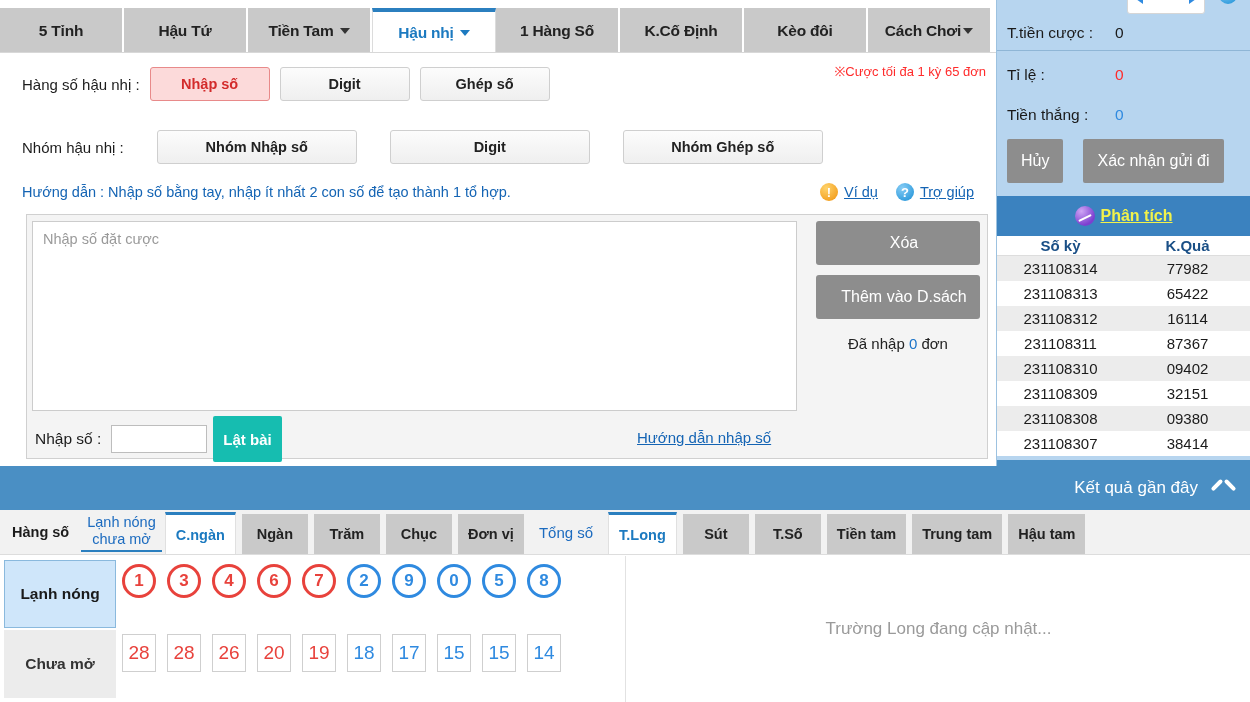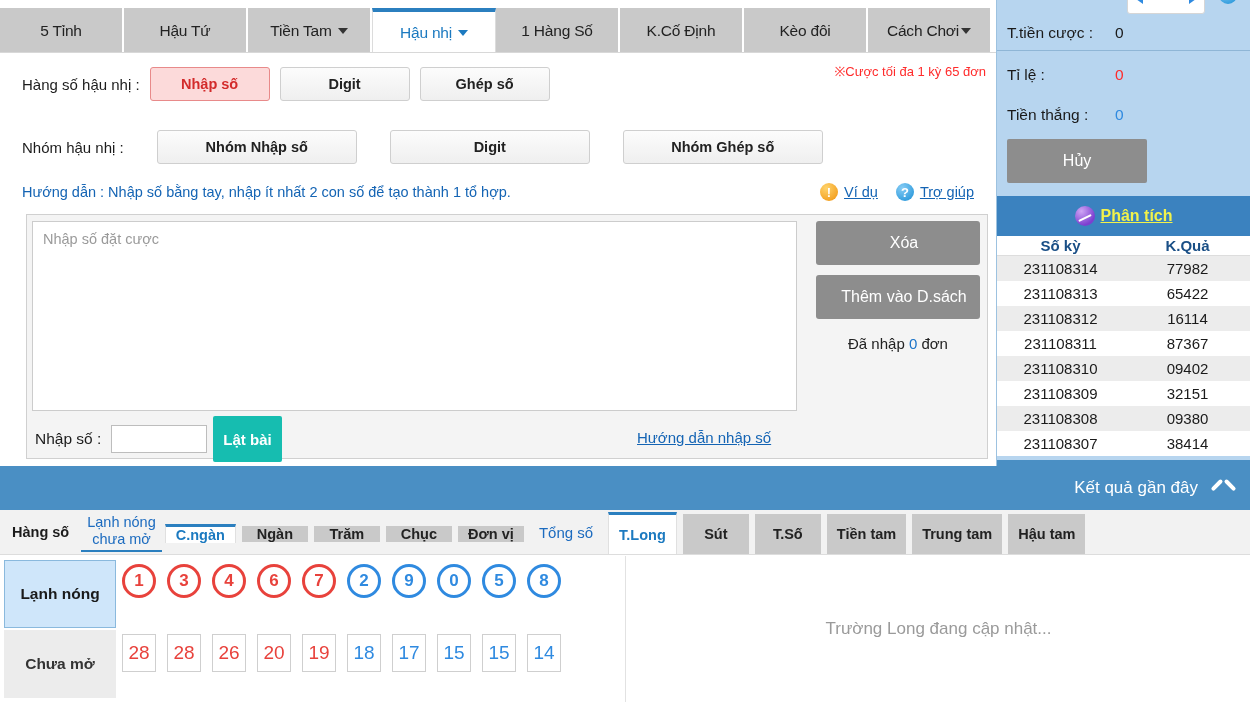--- a/index.html
+++ b/index.html
@@ -25,21 +25,21 @@
     position: absolute; left: 0; top: 8px;
     height: 45px; width: 996px;
     display: flex; align-items: stretch;
     background: #ffffff;
   }
   .toptab {
     width: 124px;
     background: #c9c9c9;
     border-right: 2px solid #ffffff;
     display: flex; align-items: center; justify-content: center;
-    font-size: 15.5px; font-weight: normal; color: #222;
+    font-size: 15.5px; font-weight: bold; color: #222;
     letter-spacing: -0.2px;
     cursor: pointer;
     position: relative;
   }
   .toptab.active {
     background: #ffffff;
     color: #1c7ac0;
     border-top: 4px solid #2b7fbf;
     border-left: 1px solid #dcdcdc;
     border-right: 1px solid #dcdcdc;
@@ -338,21 +338,21 @@
     font-size: 15.5px; color: #1a1a1a;
   }
   .rp-line .lbl { min-width: 108px; }
   .rp-line .val { font-size: 15.5px; }
   .rp-divider {
     position: absolute; left: 0; top: 50px;
     width: 254px; height: 1px; background: #8fb6d6;
   }
   .rp-btns {
     position: absolute; left: 10px; top: 139px;
-    display: flex; gap: 20px; flex-direction: column;
+    display: flex; gap: 20px;
   }
   .rp-btn {
     height: 44px; padding: 0 14px;
     background: #8d8d8d; color: #ffffff;
     border: none; border-radius: 2px;
     font-size: 16px; cursor: pointer;
     display: flex; align-items: center; justify-content: center;
   }
 
   .rp-analyze {
@@ -592,21 +592,21 @@
     <span class="bluebar-txt">Kết quả gần đây</span>
     <span class="chev-up"></span>
   </div>
 
   <div class="bottomtabs">
     <div class="btlabel">Hàng số</div>
     <div class="btlabel blue">
       <span>Lạnh nóng</span>
       <span>chưa mở</span>
     </div>
-    <div id="digit-tabs" style="display:flex;align-items:center;">
+    <div id="digit-tabs" style="display:flex;">
         <div class="btab active">
           <span>C.ngàn</span>
         </div>
         <div class="btab">
           <span>Ngàn</span>
         </div>
         <div class="btab">
           <span>Trăm</span>
         </div>
         <div class="btab">

